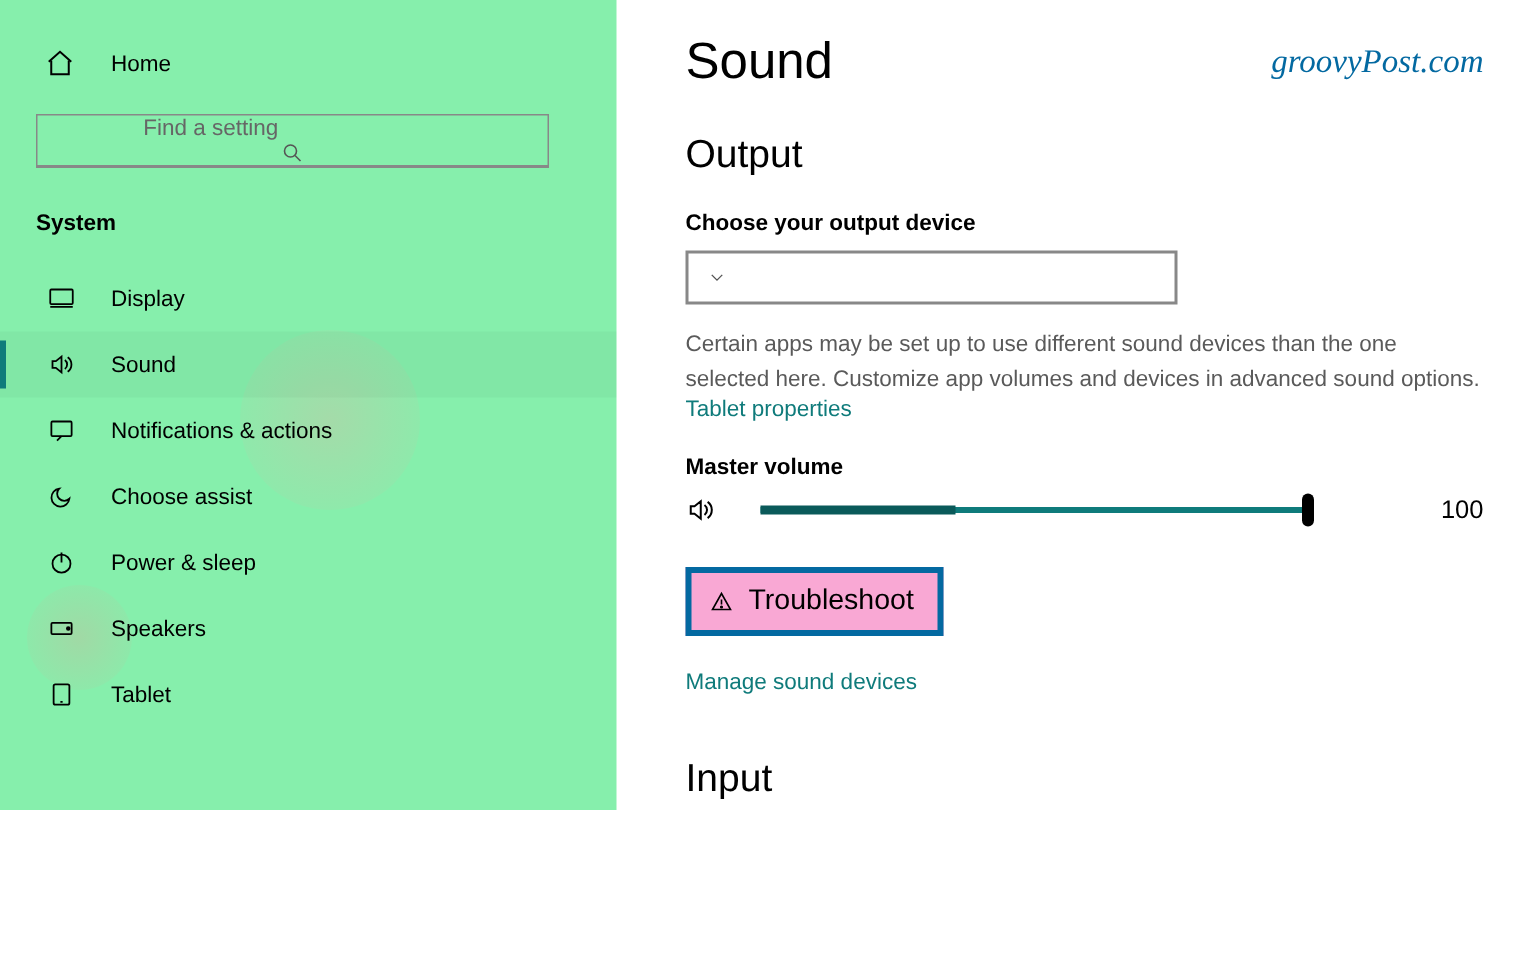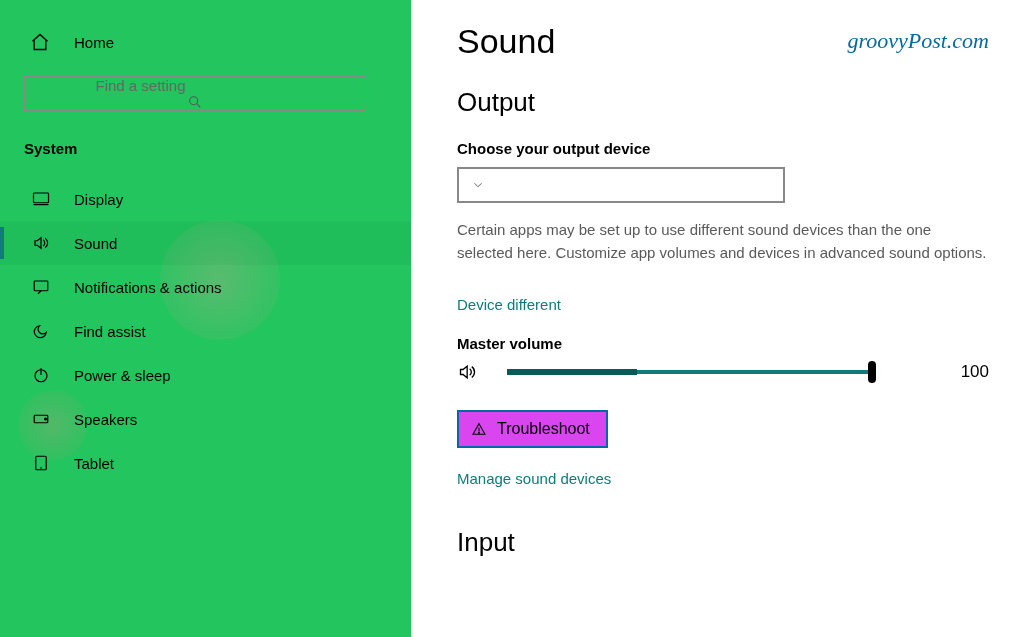--- a/index.html
+++ b/index.html
@@ -8,24 +8,24 @@
     background: #ffffff;
     color: #000;
     font-size: 14px;
     width: 1019px;
     height: 637px;
     overflow: hidden;
     display: flex;
   }
   .sidebar {
     width: 411px;
-    height: 637px;
+    height: 540px;
     padding: 20px 0 0 0;
     border-right: 0;
-    background: #22c55e;
+    background: #86efac;
     position: relative;
   }
   .home-row {
     display: flex;
     align-items: center;
     padding: 12px 24px 16px 30px;
     cursor: pointer;
   }
   .home-row .icon { width: 22px; margin-right: 22px; color:#000; }
   .home-row span.label { font-size: 15px; color:#000; }
@@ -115,21 +115,21 @@
     font-size:15px;
     margin-bottom:16px;
     cursor:pointer;
     background:#fff;
   }
   .help-text {
     font-size:15px;
     color:#5a5a5a;
     line-height:1.5;
     max-width:530px;
-    margin-bottom:32px;
+    margin-bottom:0;
   }
   .link {
     color:#0f7b7b;
     font-size:15px;
     cursor:pointer;
     display:inline-block;
     margin-bottom:22px;
   }
   .volume-row {
     display:flex;
@@ -155,24 +155,24 @@
     height:22px;
     border-radius:4px;
     background:#000;
   }
   .volume-value {
     font-size:17px;
     color:#000;
     margin-left:60px;
   }
   .troubleshoot-btn {
-    border:2px solid #0369a1;
-    background:#d946ef;
+    border:4px solid #0369a1;
+    background:#f9a8d4;
     padding:8px 16px 8px 12px;
-    font-size:16px;
+    font-size:19px;
     display:inline-flex;
     align-items:center;
     gap:10px;
     cursor:pointer;
     margin-bottom:22px;
   }
   .troubleshoot-btn .tri-icon { width:16px; height:16px; }
   svg { display:block; }
   .pink-blob1 {
     position:absolute;
@@ -250,21 +250,21 @@
     </span>
     <span>Notifications &amp; actions</span>
   </div>
 
   <div class="nav-item">
     <span class="icon">
       <svg viewBox="0 0 24 24" width="20" height="18" fill="none" stroke="currentColor" stroke-width="1.6">
           <path d="M19 14 A8 8 0 1 1 10 5 A6 6 0 0 0 19 14 Z"></path>
         </svg>
     </span>
-    <span>Find assist</span>
+    <span>Choose assist</span>
   </div>
 
   <div class="nav-item">
     <span class="icon">
       <svg viewBox="0 0 24 24" width="20" height="18" fill="none" stroke="currentColor" stroke-width="1.6">
           <circle cx="12" cy="13" r="8"></circle>
           <line x1="12" y1="3" x2="12" y2="12"></line>
         </svg>
     </span>
     <span>Power &amp; sleep</span>
@@ -303,21 +303,21 @@
   <div class="dropdown">
     <span>
       <svg viewBox="0 0 24 24" width="14" height="14" fill="none" stroke="#555" stroke-width="1.6">
           <path d="M6 9 L12 15 L18 9"></path>
         </svg>
     </span>
   </div>
 
   <div class="help-text">Certain apps may be set up to use different sound devices than the one selected here. Customize app volumes and devices in advanced sound options.</div>
 
-  <a class="link">Device different</a>
+  <a class="link">Tablet properties</a>
 
   <div class="field-label">Master volume</div>
 
   <div class="volume-row">
     <span class="volume-icon">
       <svg viewBox="0 0 24 24" width="22" height="20" fill="none" stroke="currentColor" stroke-width="1.6">
         <path d="M3 9 H6 L11 5 V19 L6 15 H3 Z"></path>
           <path d="M14 8 a5 5 0 0 1 0 8"></path>
           <path d="M16.5 5.5 a8 8 0 0 1 0 13"></path>
       </svg>

